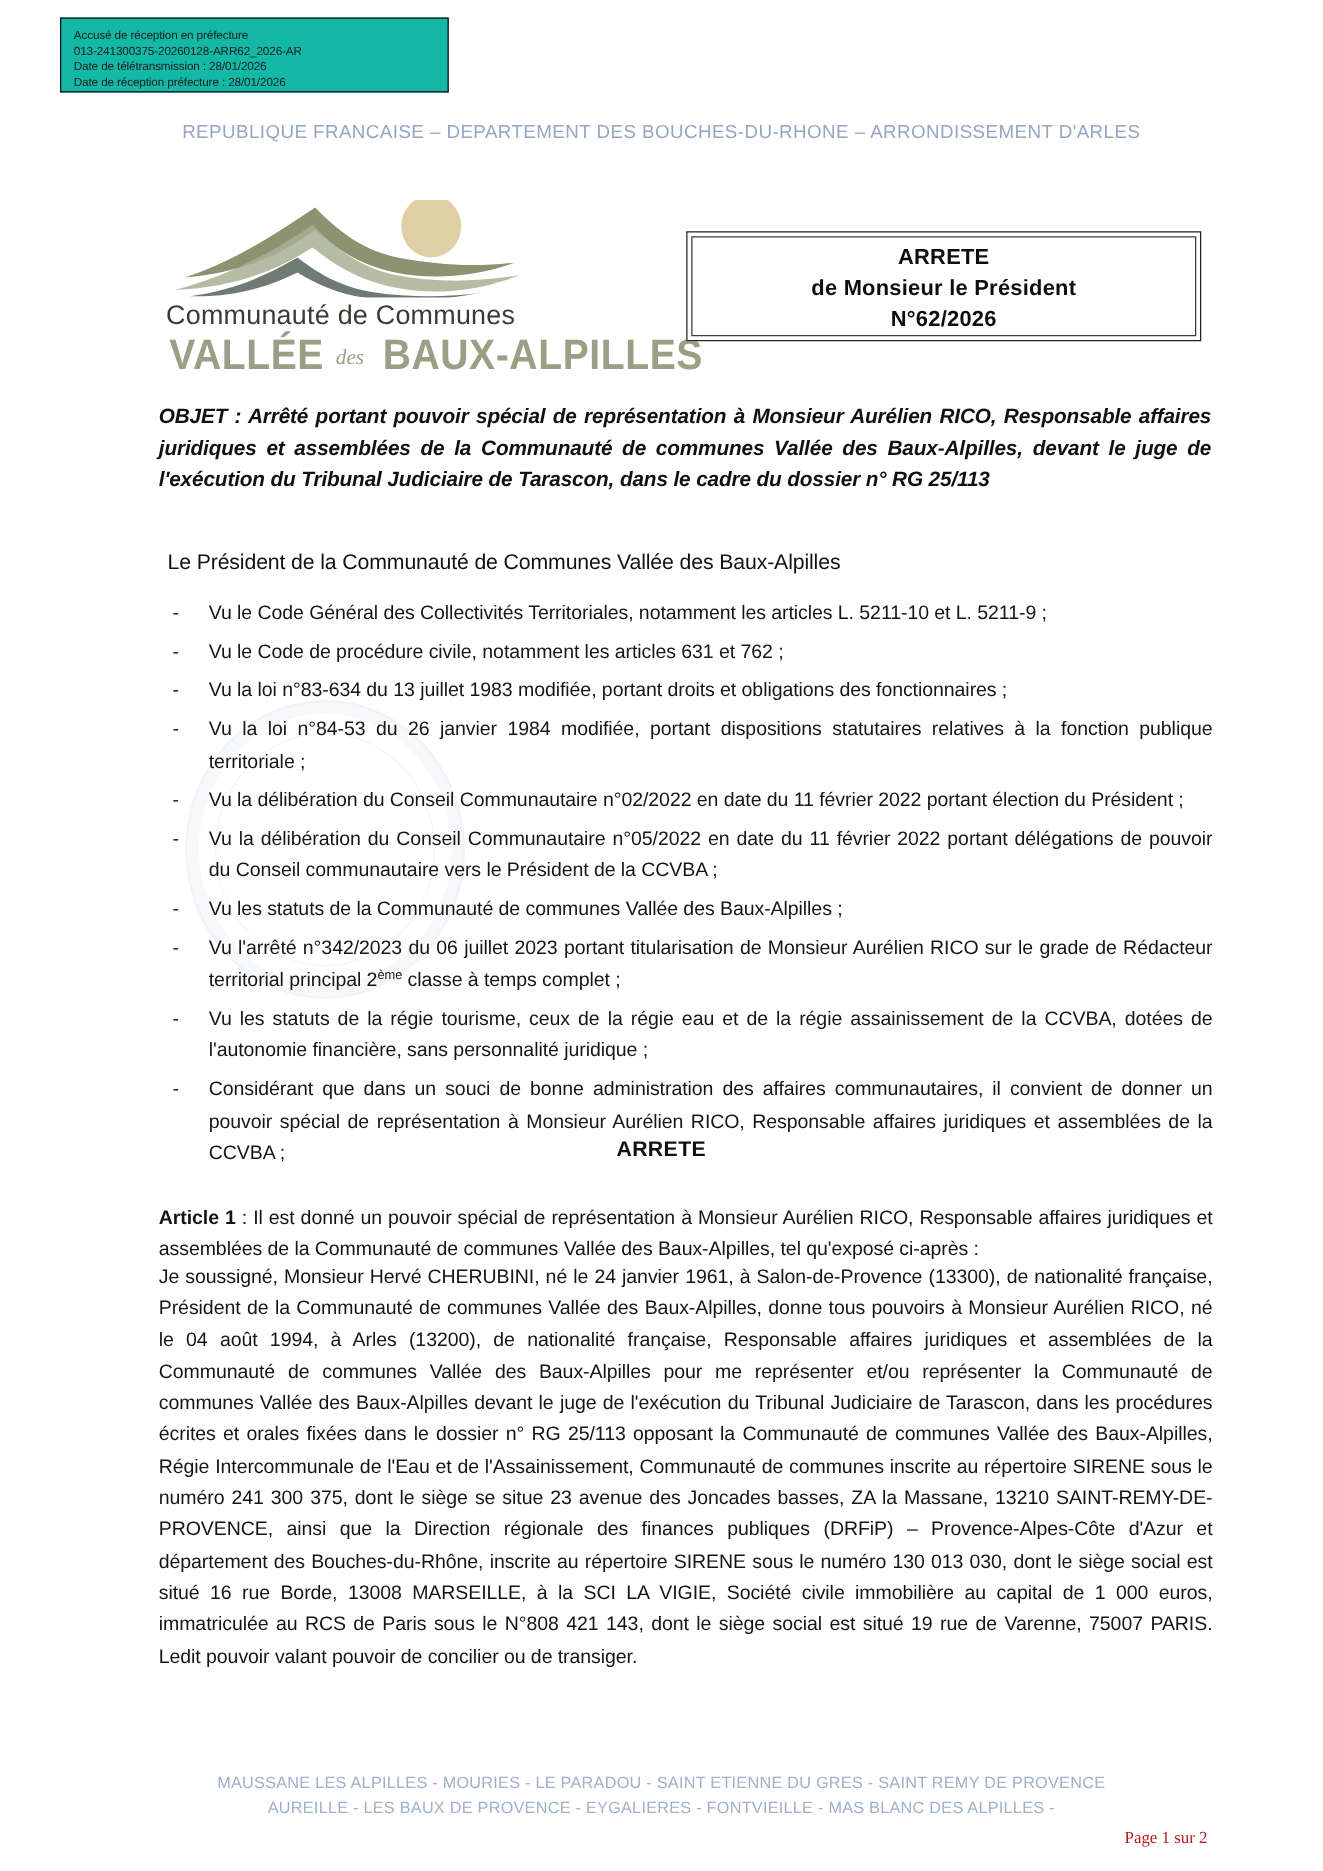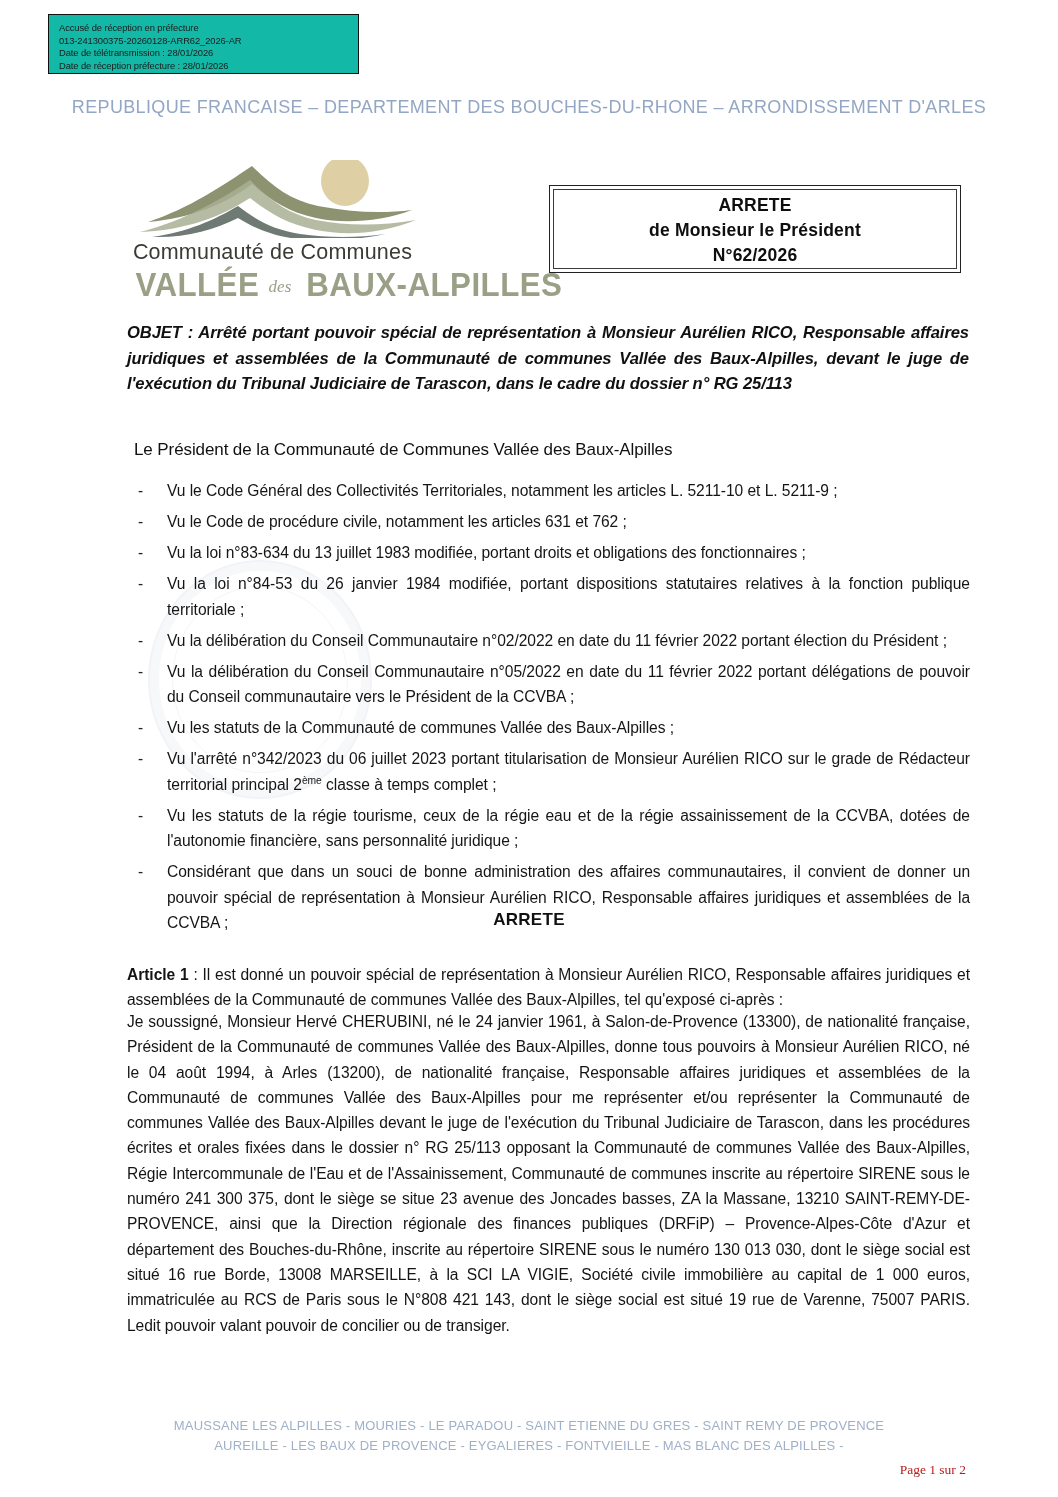--- a/index.html
+++ b/index.html
@@ -63,21 +63,21 @@
   }
 
   
   .rep-header {
     position: absolute;
     left: 0;
     top: 97px;
     width: 1058px;
     text-align: center;
     font-family: "Liberation Sans", sans-serif;
-    font-size: 18px;
+    font-size: 15px;
     letter-spacing: 0.35px;
     color: #93a7c4;
     white-space: nowrap;
   }
 
   
   .logo {
     position: absolute;
     left: 130px;
     top: 160px;

